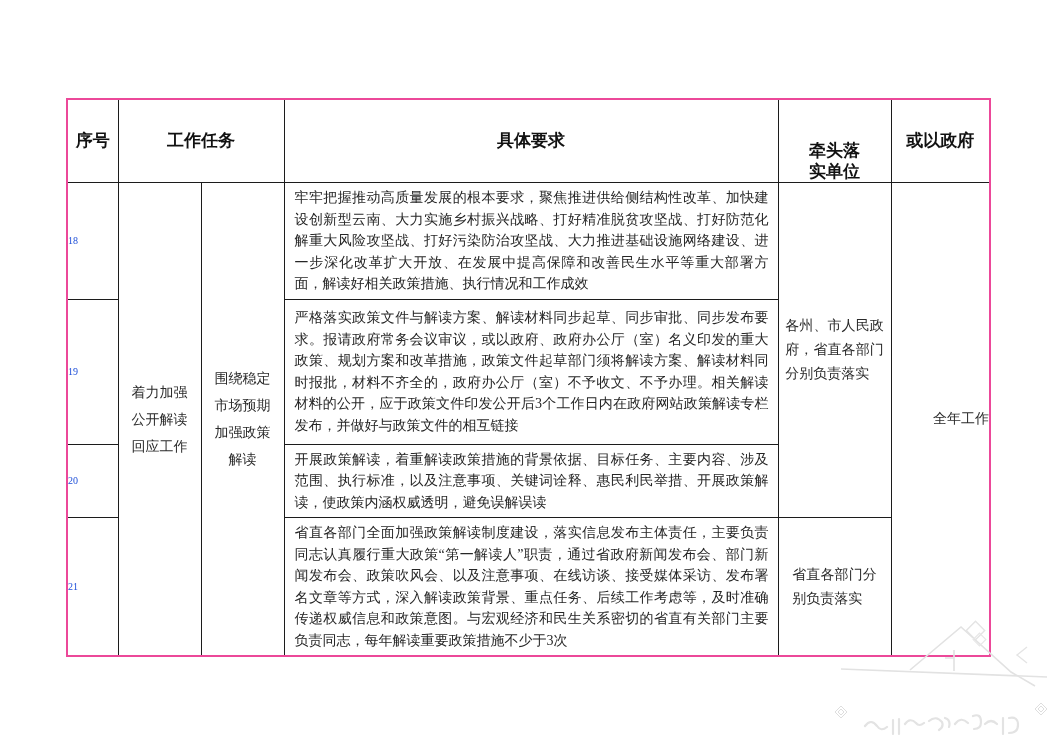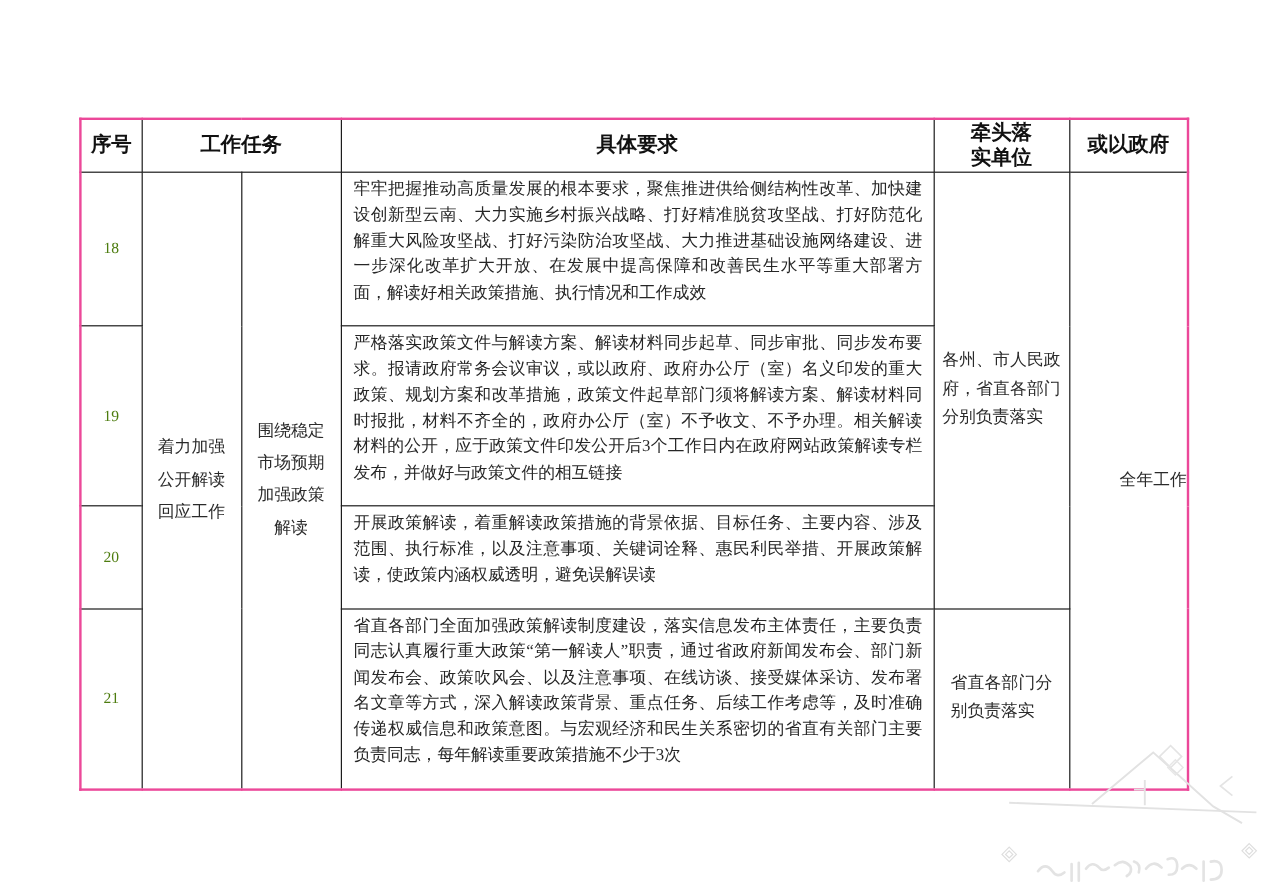--- a/index.html
+++ b/index.html
@@ -35,42 +35,42 @@
     font-weight: 700;
     font-size: 17px;
     color: #111111;
     text-align: center;
     line-height: 20px;
   }
   .hdr-narrow .wrap3 {
     display: inline-block;
     width: 3.1em;
     line-height: 21px;
+    margin-top: 40px;
   }
   td.cell-no {
-    text-align: center;
-    font-size: 13px;
-    color: #4d7c0f;
+    font-size: 10px;
+    color: #1d4ed8;
   }
   td.cell-task {
     text-align: center;
     font-size: 14px;
     color: #2a2a2a;
   }
   td.cell-task .wrap4 {
     display: inline-block;
     width: 4.15em;
     line-height: 27px;
     text-align: center;
   }
   td.cell-req {
     font-size: 14px;
     line-height: 21.5px;
     color: #262626;
-    padding: 4px 9px 16px 10px;
+    padding: 4px 9px 4px 10px;
     text-align: justify;
     vertical-align: middle;
   }
   td.cell-lead {
     font-size: 14px;
     color: #2a2a2a;
     text-align: center;
   }
   td.cell-lead .wrap7 {
     display: inline-block;

